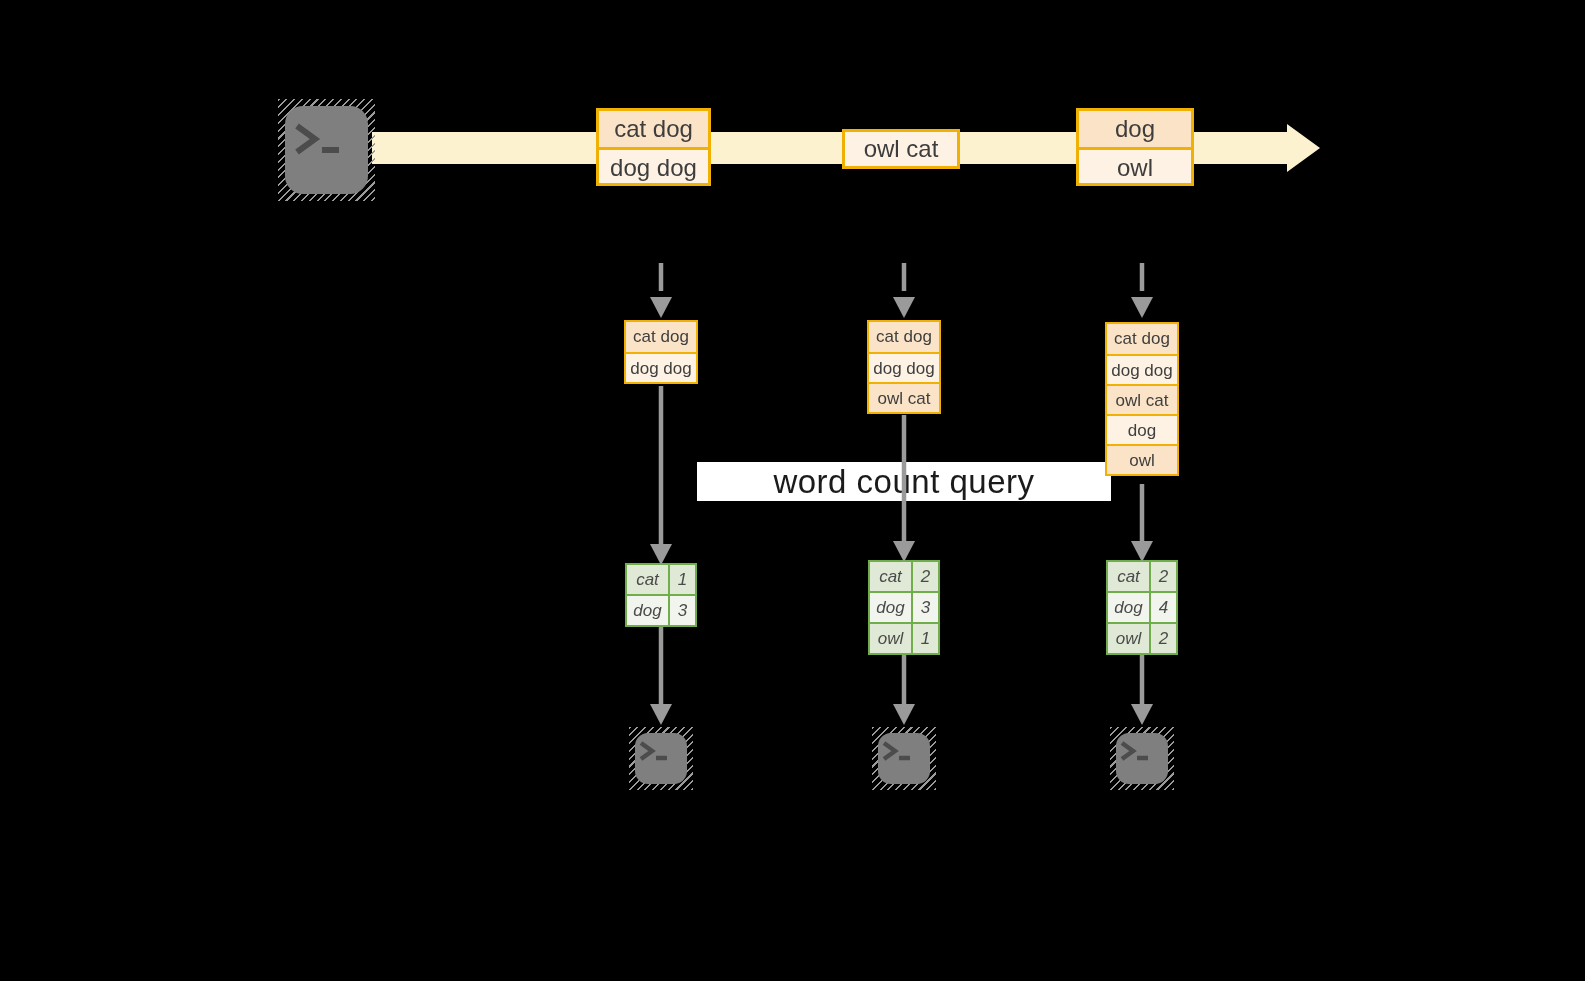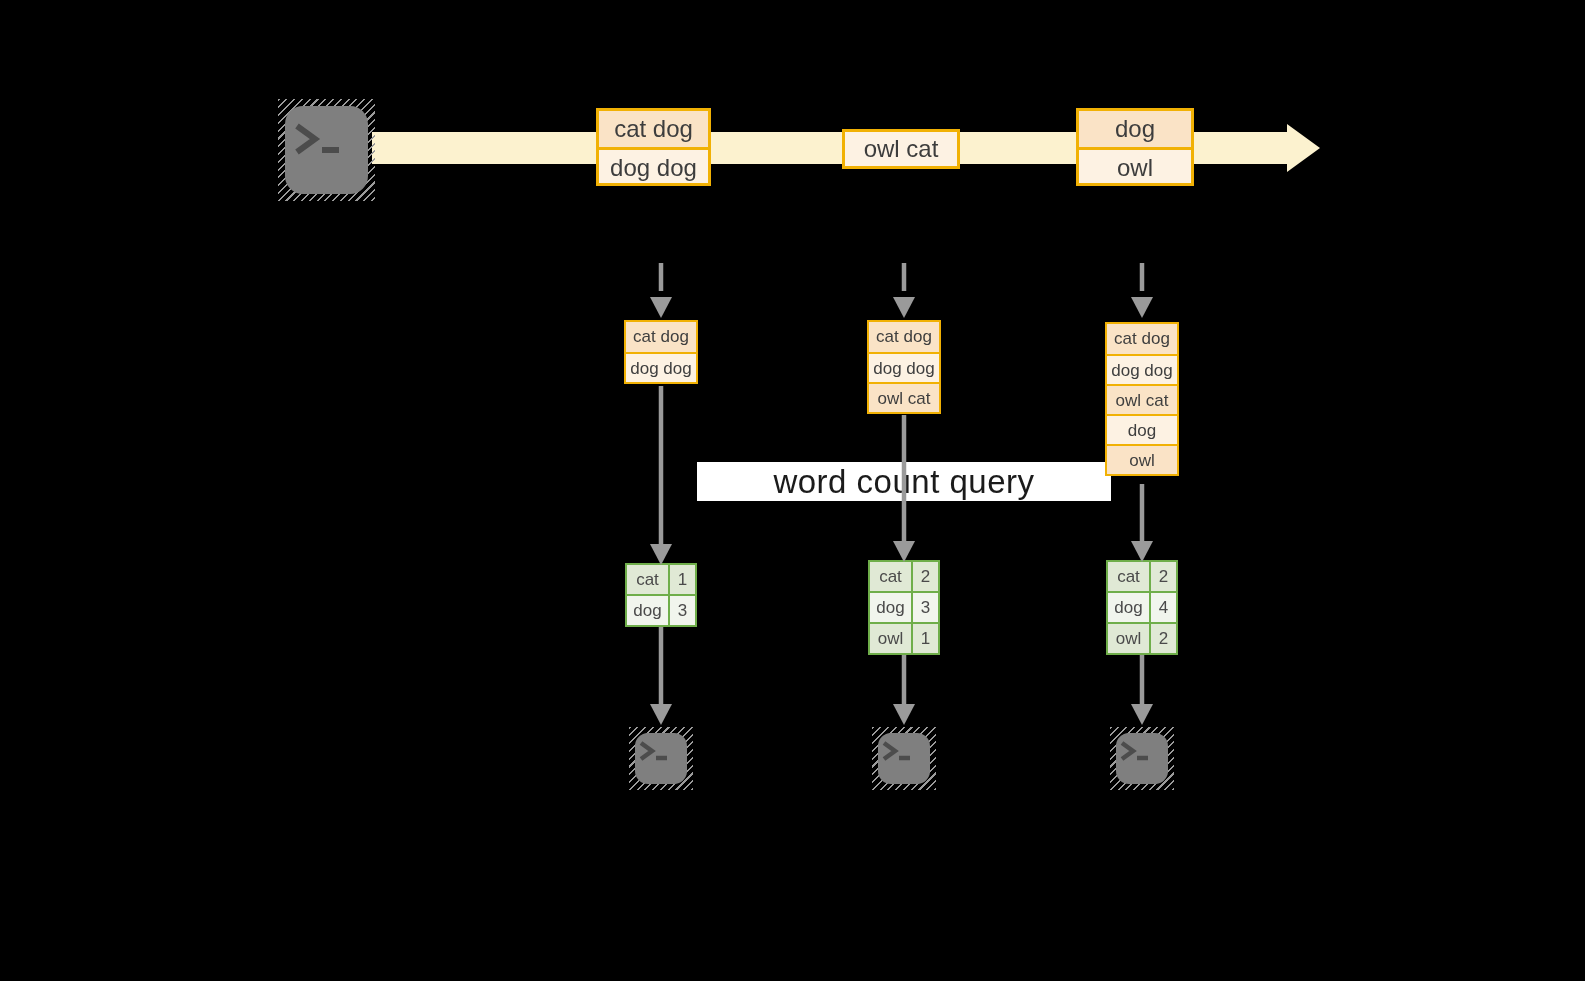--- a/index.html
+++ b/index.html
@@ -40,21 +40,21 @@
 
   
   svg.arrow { z-index: 3; overflow: visible; }
   svg.arrow line { stroke: #9a9a9a; stroke-width: 4.5; }
   svg.arrow line.dash { stroke-dasharray: 30 9; }
   svg.arrow polygon { fill: #9a9a9a; }
 
   
   .count-table {
     display: grid; grid-template-columns: 41px 25px; gap: 2px;
-    background: #6fae4a; border: 2px solid #6fae4a; width: 72px; z-index: 2;
+    background: #6fae4a; border: 2px solid #6fae4a; width: 72px; z-index: 2; font-style: italic;
   }
   .count-cell { height: 29px; line-height: 29px; text-align: center; font-size: 17px; color: #4a4a4a; }
 
   
   .terminal {
     z-index: 1;
     background: repeating-linear-gradient(135deg, #9b9b9b 0px, #9b9b9b 1.5px, transparent 1.5px, transparent 5.5px);
   }
   .terminal-body { position: absolute; background: #7f7f7f; }
   .terminal svg { position: absolute; }

